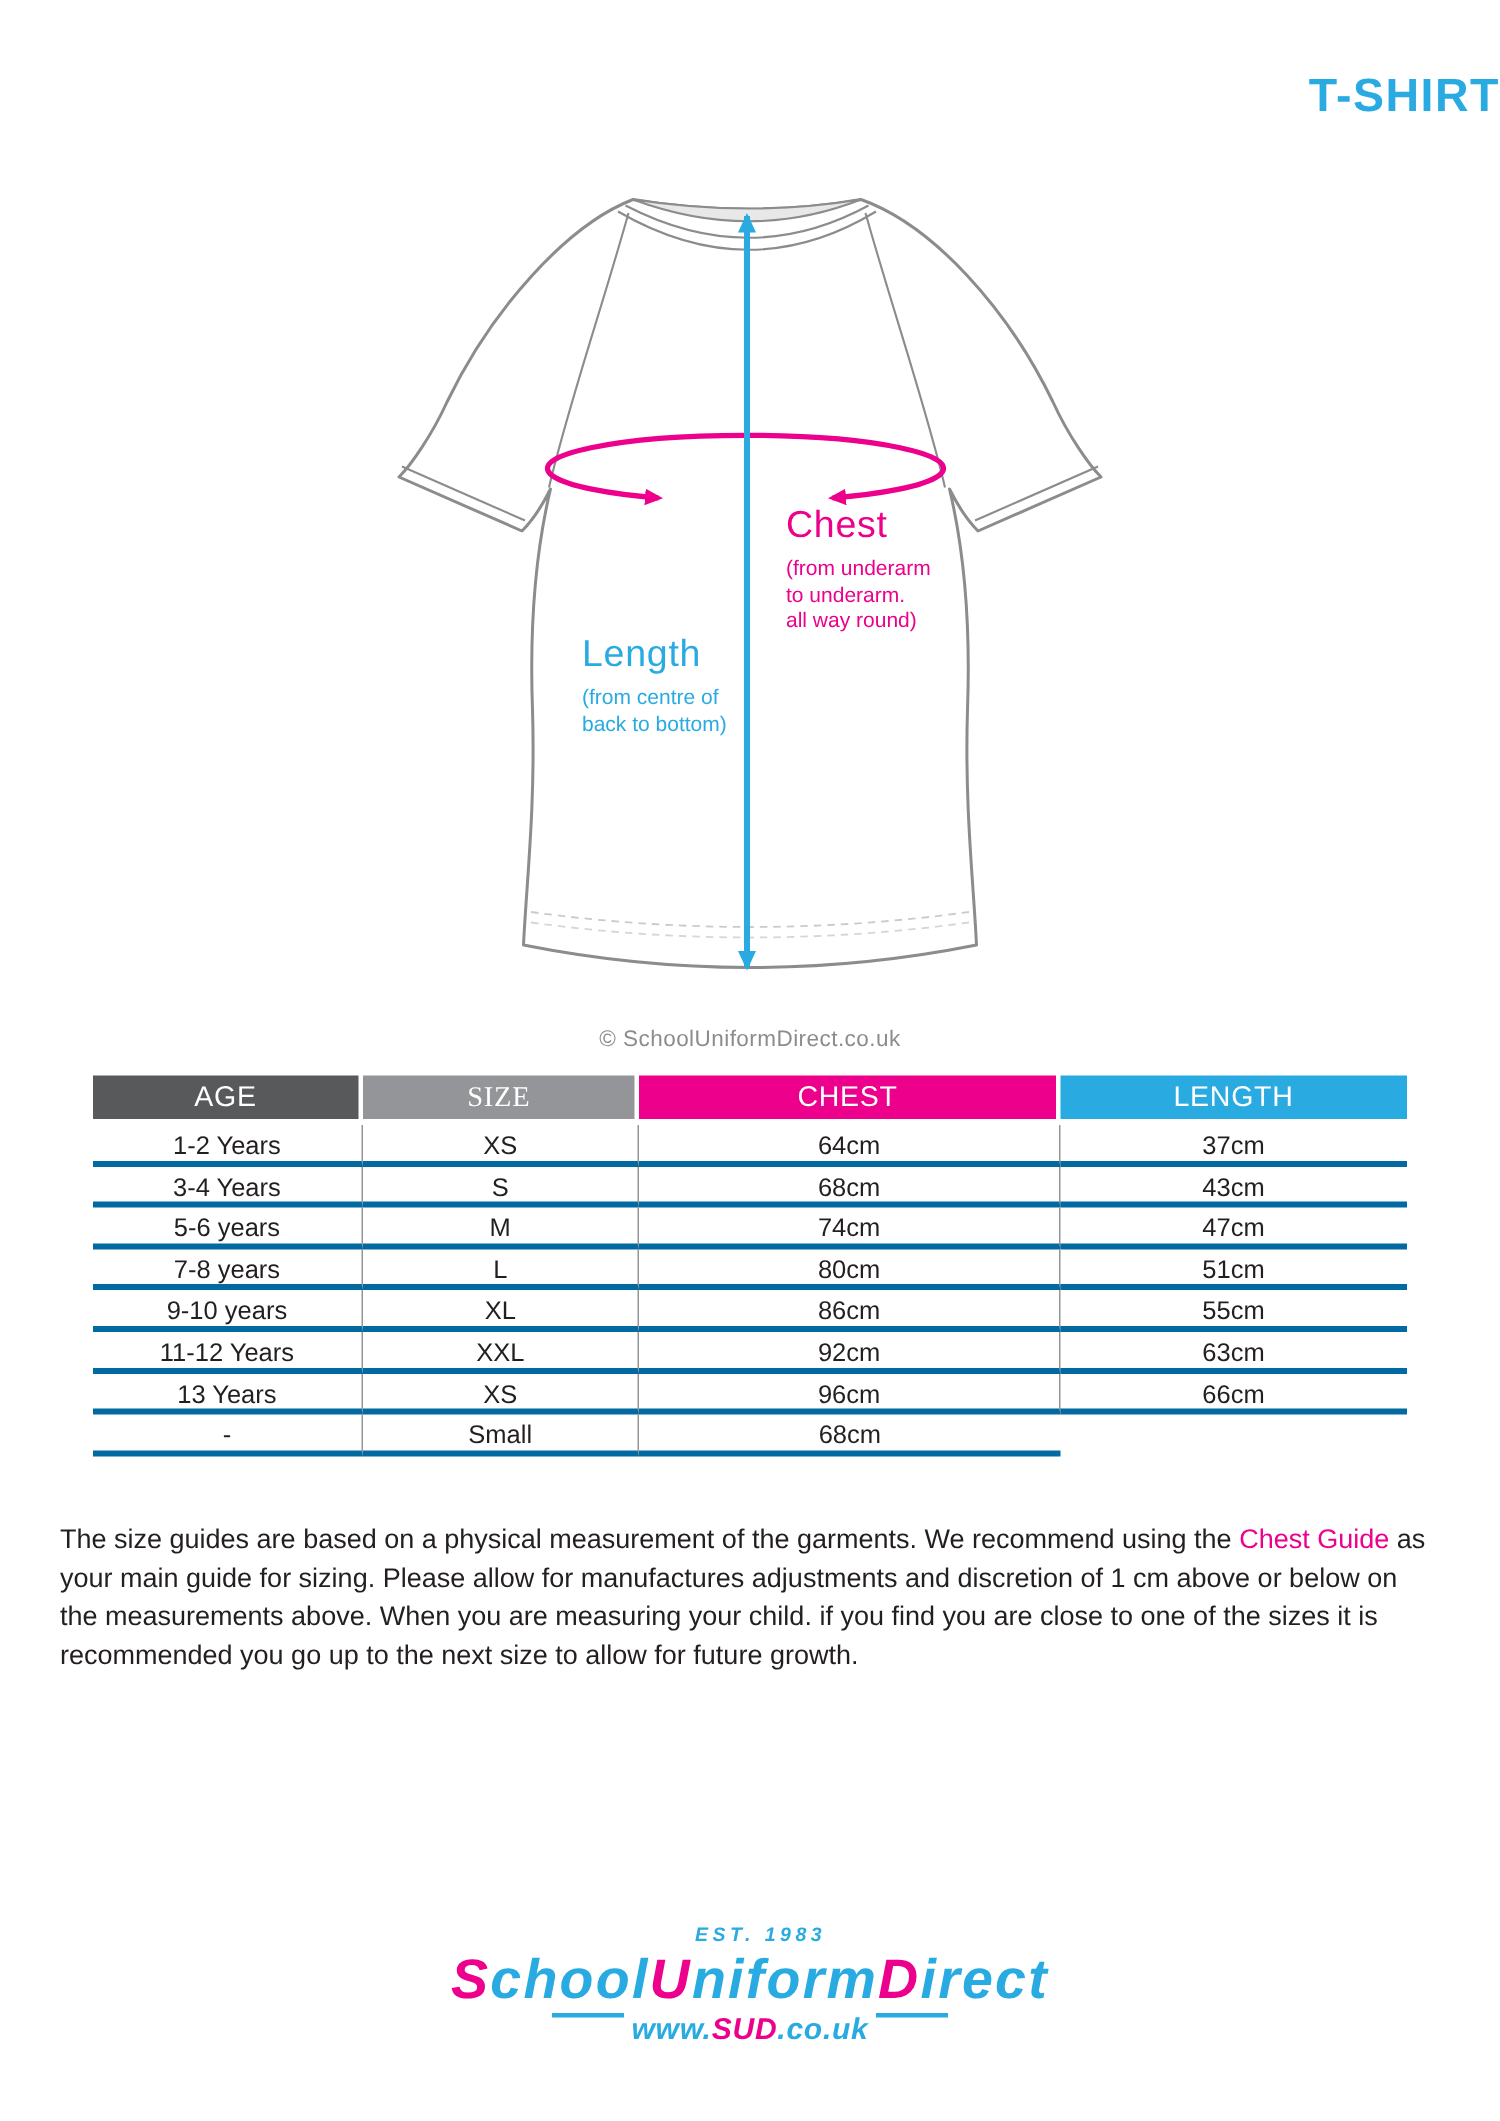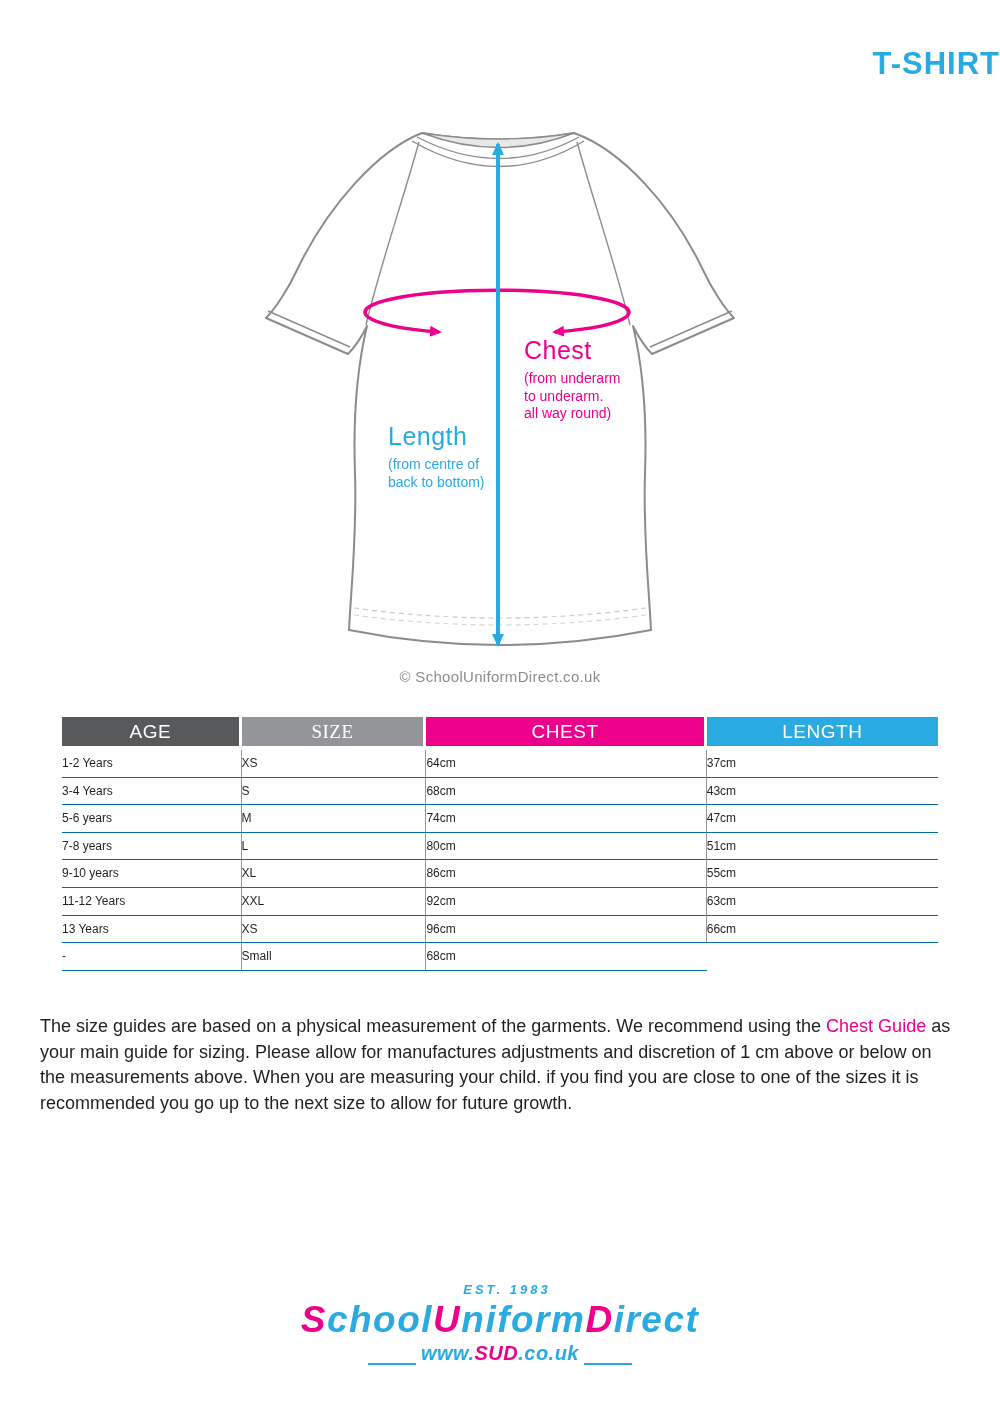--- a/index.html
+++ b/index.html
@@ -14,50 +14,50 @@
   .illus{position:absolute;left:250px;top:118px;width:500px;height:548px;}
   .illus svg{position:absolute;left:0;top:0;}
   .diagram-label{position:absolute;line-height:1;}
   .chest-label{left:274px;top:220px;}
   .length-label{left:138px;top:306px;}
   .dl-big{font-size:25px;letter-spacing:0.5px;}
   .dl-sub{font-size:14px;line-height:17.5px;margin-top:7px;}
   .pinktx{color:#EC008C;}
   .bluetx{color:#29ABE2;}
 
-  .copyright{position:absolute;top:668px;left:0;width:100%;text-align:center;
+  .copyright{position:absolute;top:684px;left:0;width:100%;text-align:center;
              font-size:15px;color:#8a8c8e;letter-spacing:0.3px;}
 
   
   .size-table{position:absolute;left:62px;top:717px;width:876px;}
   .tgrid{display:grid;grid-template-columns:20.5% 21.1% 32% 26.4%;}
   .hcell{height:33px;background:#fff;}
   .hcell .hfill{height:29px;margin-right:3px;display:flex;align-items:center;justify-content:center;
                 color:#fff;font-size:19px;letter-spacing:0.5px;}
   .hcell:last-child .hfill{margin-right:0;}
   .h-age .hfill{background:#58595B;}
   .h-size .hfill{background:#939598;font-family:Liberation Serif, serif;}
   .h-chest .hfill{background:#EC008C;}
   .h-length .hfill{background:#29ABE2;}
-  .bcell{height:27.6px;line-height:27.6px;font-size:12px;
-         border-bottom:1px solid #0369a1;border-right:1px solid #939598;
+  .bcell{height:27.6px;line-height:27.6px;text-align:center;font-size:17px;
+         border-bottom:4px solid #0369a1;border-right:1px solid #939598;
          box-sizing:border-box;white-space:nowrap;}
   .bcell.lastcol{border-right:none;}
 
   
   .note{position:absolute;top:1014px;left:40px;width:920px;text-align:left;
         font-size:18px;line-height:25.5px;color:#231f20;margin:0;}
 
   
   .logo{position:absolute;top:1282px;left:0;width:100%;text-align:center;font-style:italic;}
   .logo-est{font-size:13px;font-weight:bold;letter-spacing:3px;color:#29ABE2;margin-left:14px;}
   .logo-main{font-size:37px;font-weight:bold;letter-spacing:1.5px;margin-top:2px;}
   .logo-main .word{margin:0 0;}
   .logo-url{margin-top:1px;font-size:20px;font-weight:bold;letter-spacing:0.5px;
-            display:flex;align-items:flex-end;justify-content:center;}
+            display:flex;align-items:flex-start;justify-content:center;}
   .rule{display:inline-block;width:48px;height:2.5px;background:#29ABE2;margin:0 5px;}
 </style>
 </head>
 <body>
 
 <div class="page">
 
   <div class="title">T-SHIRT</div>
 
   <div class="illus">

